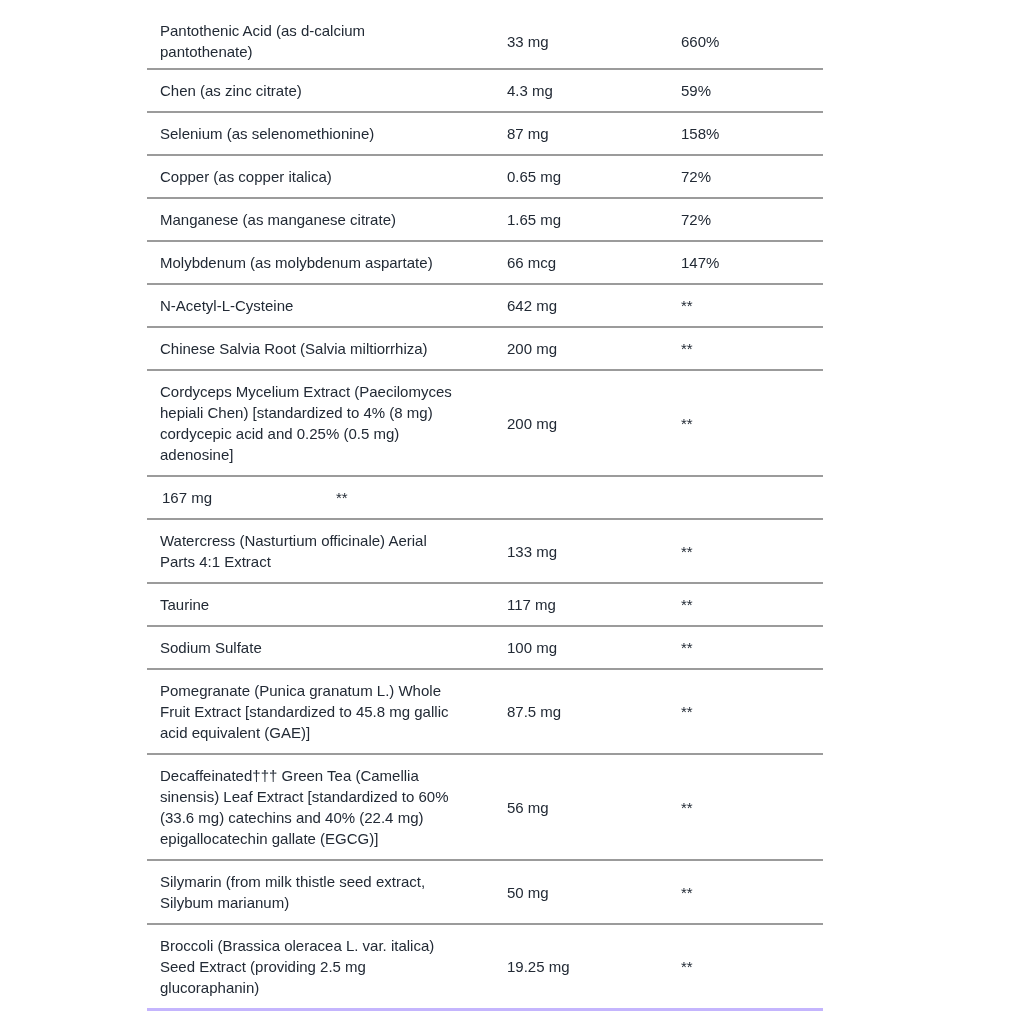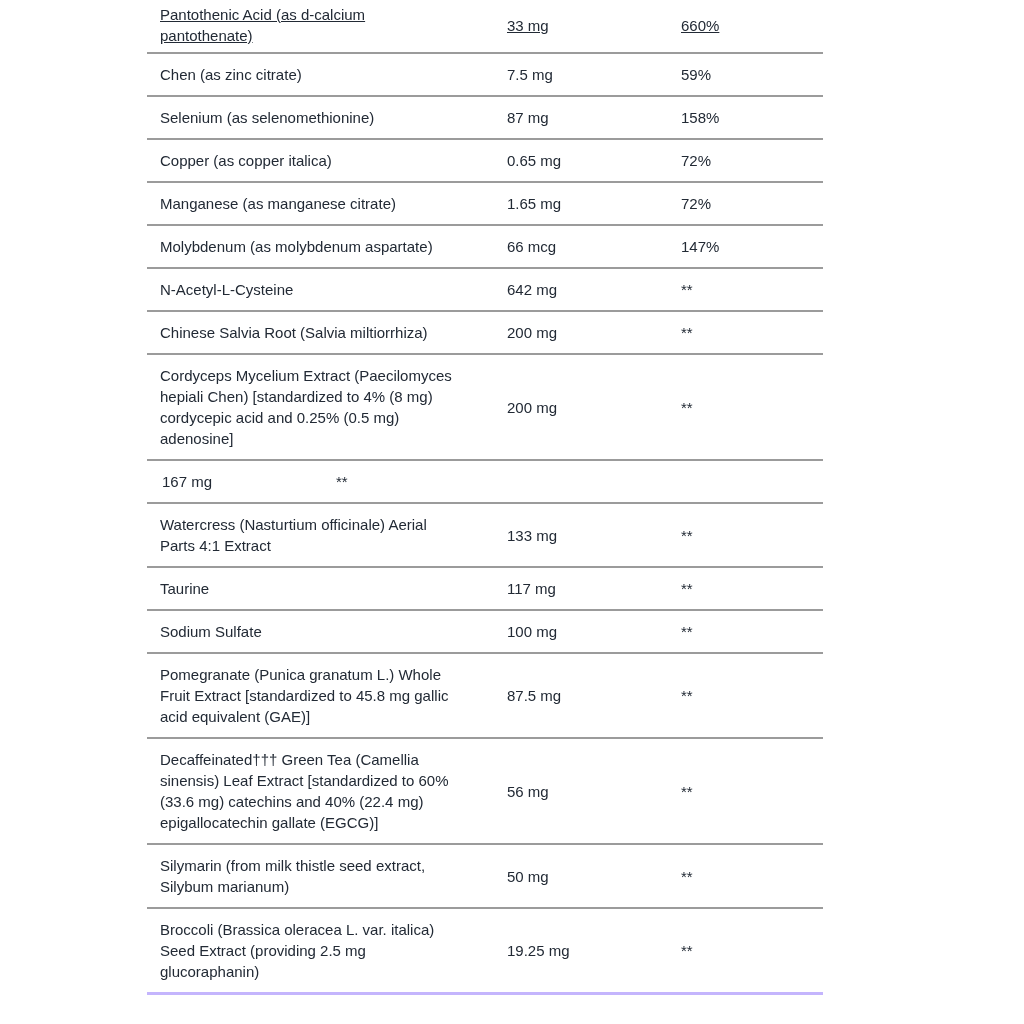--- a/index.html
+++ b/index.html
@@ -24,23 +24,22 @@
     font-size: 15px;
     line-height: 21px;
   }
   .row {
     display: flex;
     align-items: center;
     padding: 10px 0;
     border-bottom: 2px solid #9b9b9b;
   }
   .row:first-child {
-    padding-top: 4px;
+    padding-top: 20px;
     padding-bottom: 6px;
-    text-decoration: underline;
   }
   .row:last-child {
     border-bottom: 3px solid #c4b5fd;
   }
   .cell { display: block; }
   .cell.name {
     width: 332px;
     margin-left: 13px;
     white-space: pre-line;
   }
@@ -60,21 +59,21 @@
   <div class="facts-table" id="facts-table">
   <div class="row">
     <div class="cell name">Pantothenic Acid (as d-calcium
 pantothenate)</div>
     <div class="cell amount">33 mg</div>
     <div class="cell dv">660%</div>
   </div>
 
   <div class="row">
     <div class="cell name">Chen (as zinc citrate)</div>
-    <div class="cell amount">7.5 mg</div>
+    <div class="cell amount">4.3 mg</div>
     <div class="cell dv">59%</div>
   </div>
 
   <div class="row">
     <div class="cell name">Selenium (as selenomethionine)</div>
     <div class="cell amount">87 mg</div>
     <div class="cell dv">158%</div>
   </div>
 
   <div class="row">

